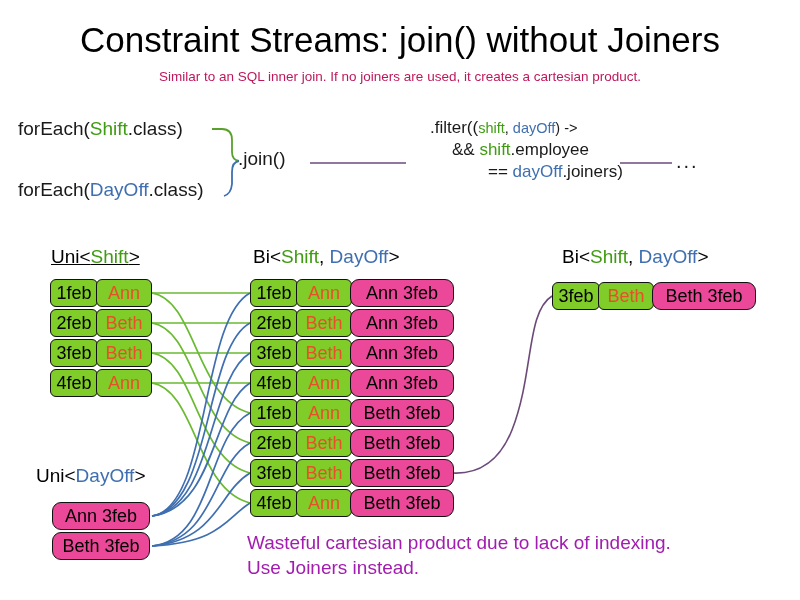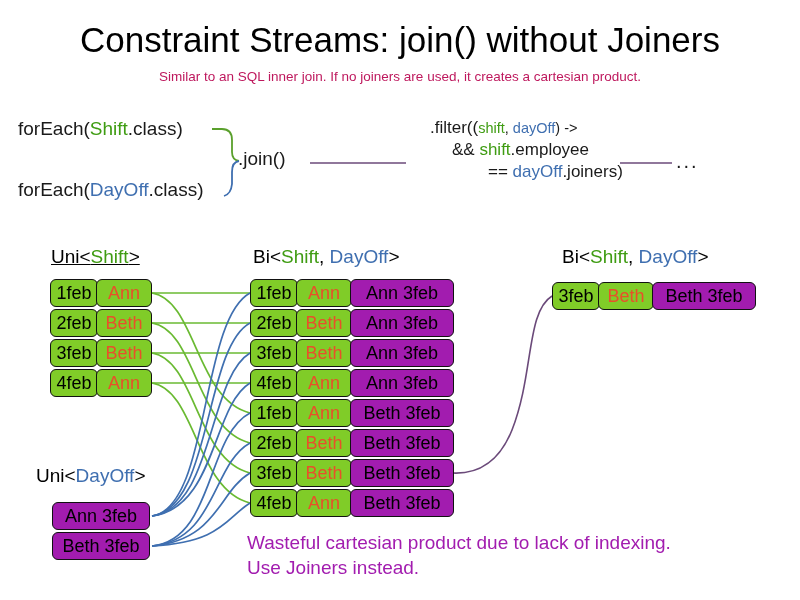--- a/index.html
+++ b/index.html
@@ -54,21 +54,21 @@
     box-sizing:border-box;
     border:1.6px solid #111;
     border-radius:6px;
     display:flex;align-items:center;justify-content:center;
     font-size:18px;line-height:1;
     color:#000;
     margin-left:-2px;
   }
   .cell:first-child{margin-left:0;}
   .cell.green{background:#80cc28;}
-  .cell.blue{background:#a21caf;}
+  .cell.blue{background:#ec4899;border-radius:9px;}
   .cell.name{color:#e8502a;}
 
   
   .shiftcard .date{width:48px;}
   .shiftcard .name{width:56px;}
 
   
   .bicard .date{width:48px;}
   .bicard .name{width:56px;}
   .bicard .pair{width:104px;}

